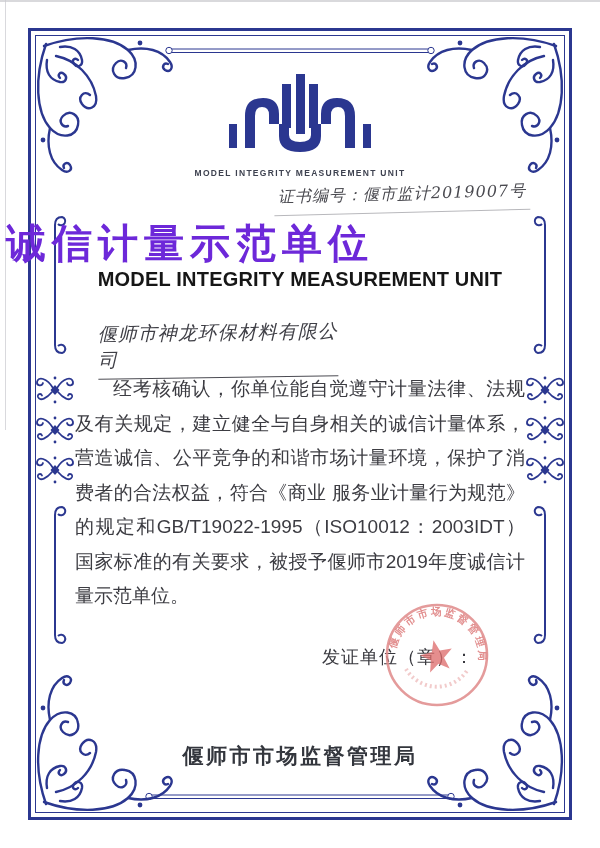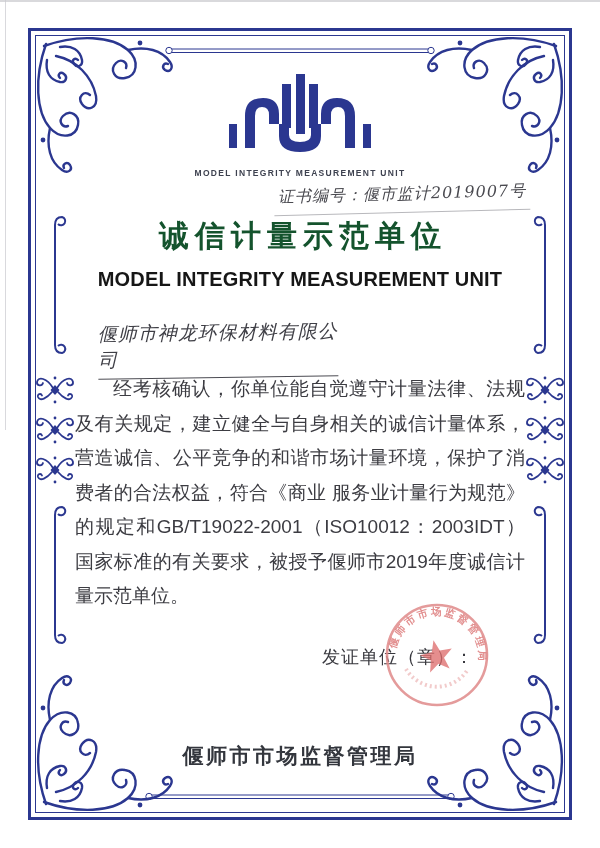--- a/index.html
+++ b/index.html
@@ -33,23 +33,23 @@
   
   .cert-line{
     position:absolute;right:70px;top:184px;
     font-family:"DejaVu Serif","Liberation Serif",serif;font-style:italic;
     font-size:16px;color:#4a4a50;letter-spacing:1px;
     border-bottom:1px solid #b8b8bc;padding:0 4px 7px 4px;
     transform:rotate(-1.5deg);
   }
   
   .title-zh{
-    position:absolute;left:0;top:216px;width:100%;text-align:center;
+    position:absolute;left:0;top:216px;width:100%;
     font-family:"DejaVu Serif","Liberation Serif",serif;
-    font-size:30px;font-weight:bold;color:#14532d;letter-spacing:6px;text-indent:6px;
+    font-size:40px;font-weight:bold;color:#6d28d9;letter-spacing:6px;text-indent:6px;
   }
   .title-en{
     position:absolute;left:0;top:268px;width:100%;text-align:center;
     font-size:20px;font-weight:bold;color:#161616;letter-spacing:.2px;
   }
   
   .company-line{
     position:absolute;left:98px;top:320px;width:240px;
     font-family:"DejaVu Serif","Liberation Serif",serif;font-style:italic;
     font-size:19px;color:#3f3f46;letter-spacing:1px;
@@ -163,21 +163,21 @@
 
   <div class="cert-line">
     <span>证书编号：</span><span>偃市监计2019007号</span>
   </div>
 
   <div class="title-zh">诚信计量示范单位</div>
   <div class="title-en">MODEL INTEGRITY MEASUREMENT UNIT</div>
 
   <div class="company-line">偃师市神龙环保材料有限公司</div>
 
-  <div class="body-text">经考核确认，你单位能自觉遵守计量法律、法规及有关规定，建立健全与自身相关的诚信计量体系，营造诚信、公平竞争的和谐市场计量环境，保护了消费者的合法权益，符合《商业 服务业计量行为规范》的规定和GB/T19022-2001（ISO10012：2003IDT）国家标准的有关要求，被授予偃师市2019年度诚信计量示范单位。</div>
+  <div class="body-text">经考核确认，你单位能自觉遵守计量法律、法规及有关规定，建立健全与自身相关的诚信计量体系，营造诚信、公平竞争的和谐市场计量环境，保护了消费者的合法权益，符合《商业 服务业计量行为规范》的规定和GB/T19022-1995（ISO10012：2003IDT）国家标准的有关要求，被授予偃师市2019年度诚信计量示范单位。</div>
 
   <div class="issuer-line">发证单位（章）：</div>
 
   <svg class="seal" viewBox="0 0 112 112">
     <circle cx="56" cy="56" r="50" fill="none" stroke="#e08a8a" stroke-width="2.6"></circle>
     <polygon points="56,41 60.1,52.3 72.2,52.7 62.7,60.2 66,71.8 56,65 46,71.8 49.3,60.2 39.8,52.7 51.9,52.3" fill="#dd6b6b" transform="rotate(-12 56 58)" opacity="0.9"></polygon>
     <defs>
       <path id="sealArc" d="M 14,58 A 42,42 0 1 1 98,58" fill="none"></path>
     </defs>
     <text font-size="10.5" fill="#dd7b7b" letter-spacing="2.5" font-family="Liberation Sans, sans-serif" font-weight="bold">

